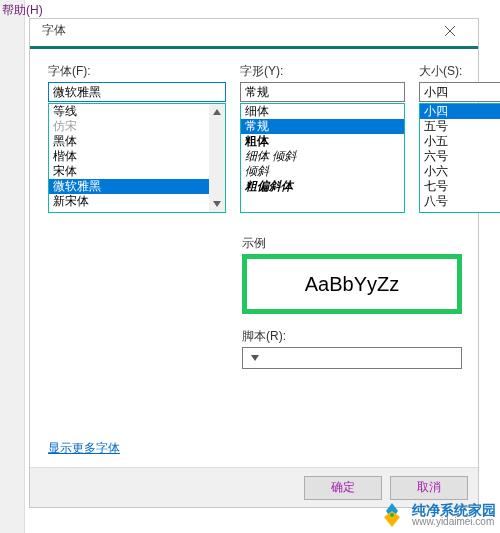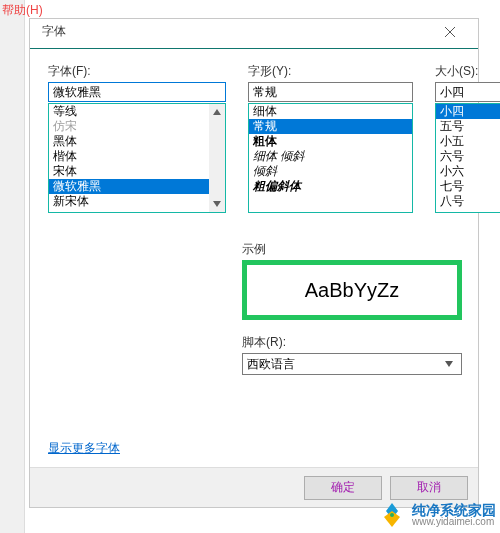--- a/index.html
+++ b/index.html
@@ -15,54 +15,54 @@
   }
   .bg-panel {
     position: absolute;
     left: 0; top: 0; width: 25px; height: 533px;
     background: #f0f0f0;
     border-right: 1px solid #ddd;
   }
   .help-label {
     position: absolute;
     left: 2px; top: 2px;
-    color: #ef4444;
+    color: #701a75;
     font-size: 12px;
   }
   .dialog {
     position: absolute;
     left: 29px;
     top: 18px;
     width: 450px;
     height: 490px;
     background: #fff;
     border: 1px solid #c8c8c8;
   }
   .titlebar {
     height: 30px;
     display: flex;
     align-items: center;
     padding: 0 8px 4px 12px;
-    border-bottom: 1px solid #0f766e;
+    border-bottom: 3px solid #0f766e;
     font-size: 12px;
     color: #333;
   }
   .titlebar .title { flex: 1; }
   .close-btn {
     width: 40px; height: 28px;
     display: flex; align-items: center; justify-content: center;
     cursor: pointer;
   }
   .close-btn svg { stroke: #555; stroke-width: 1; }
   .body {
     padding: 14px 18px 10px 18px;
   }
   .columns {
     display: flex;
-    gap: 22px;
+    gap: 14px;
   }
   .col { display: flex; flex-direction: column; }
   .col-font { flex: 0 0 178px; }
   .col-style { flex: 0 0 116px; }
   .col-size { flex: 0 0 60px; }
   .col-label {
     font-size: 12px;
     color: #333;
     margin-bottom: 2px;
   }
@@ -110,21 +110,21 @@
   .list-item.sel {
     background: #0078d7;
     color: #fff;
   }
   .list-item.faint { color: #a0a0a0; font-family: "SimSun",serif; }
   .list-item.bold { font-weight: 700; }
   .list-item.italic { font-style: italic; }
   .list-item.bolditalic { font-weight:700; font-style: italic; }
 
   .sample-group {
-    margin-top: 28px;
+    margin-top: 22px;
     width: 220px;
     margin-left: 194px;
   }
   .group-label {
     font-size: 12px;
     color: #333;
     margin-bottom: 2px;
   }
   .sample-box {
     border: 5px solid #22c55e;
@@ -298,21 +298,20 @@
     <div class="sample-group">
       <div class="group-label">示例</div>
       <div class="sample-box">
         <span>AaBbYyZz</span>
       </div>
     </div>
 
     <div class="script-group">
       <div class="group-label">脚本(R):</div>
       <div class="select">
-        <span class="selval">西欧语言</span>
         <span class="dropicon">
             <svg width="8" height="6">
               <polygon points="0,0 8,0 4,6" fill="#555"></polygon>
             </svg>
           </span>
       </div>
     </div>
 
   </div>
 

